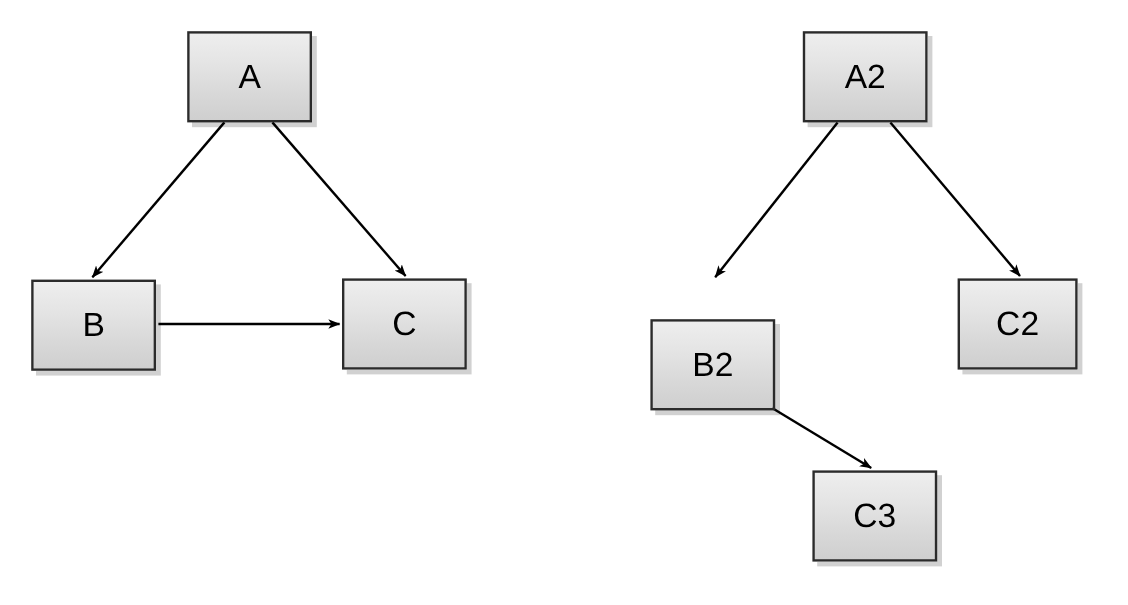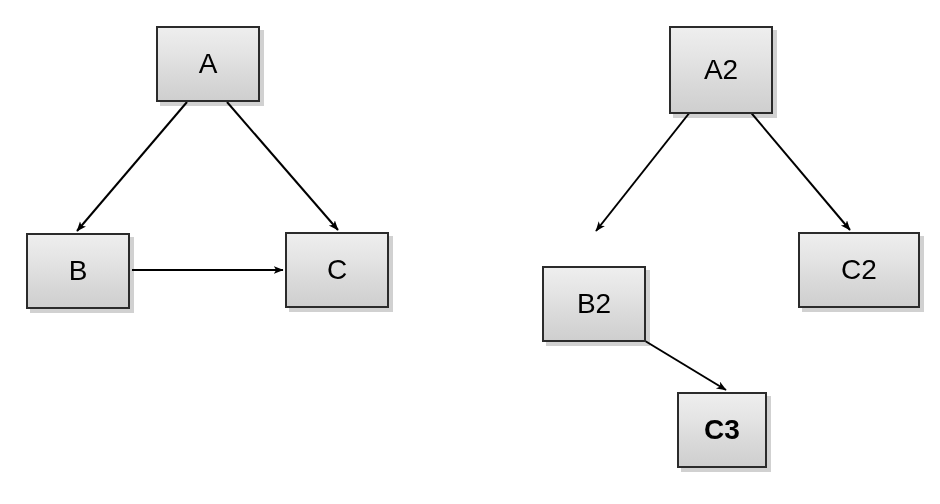--- a/index.html
+++ b/index.html
@@ -68,27 +68,27 @@
   <div id="nodes-group">
       <div class="node" style="left: 156px; top: 26px; width: 104px; height: 76px;">
         <span class="node-label">A</span>
       </div>
       <div class="node" style="left: 26px; top: 233px; width: 104px; height: 76px;">
         <span class="node-label">B</span>
       </div>
       <div class="node" style="left: 285px; top: 232px; width: 104px; height: 76px;">
         <span class="node-label">C</span>
       </div>
-      <div class="node" style="left: 669px; top: 26px; width: 104px; height: 88px;">
+      <div class="node" style="left: 669px; top: 26px; width: 104px; height: 76px;">
         <span class="node-label">A2</span>
       </div>
       <div class="node" style="left: 542px; top: 233px; width: 104px; height: 76px; margin-top: 33px;">
         <span class="node-label">B2</span>
       </div>
-      <div class="node" style="left: 798px; top: 232px; width: 122px; height: 76px;">
+      <div class="node" style="left: 798px; top: 232px; width: 100px; height: 76px;">
         <span class="node-label">C2</span>
       </div>
-      <div class="node" style="left: 677px; top: 392px; width: 90px; height: 76px; font-weight: bold;">
+      <div class="node" style="left: 677px; top: 392px; width: 104px; height: 76px;">
         <span class="node-label">C3</span>
       </div>
     </div>
 
 </div>
 
 </body></html>

